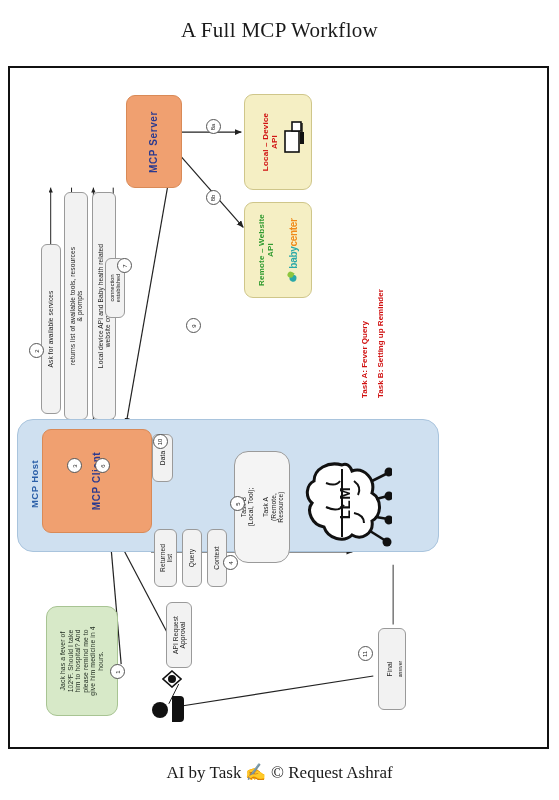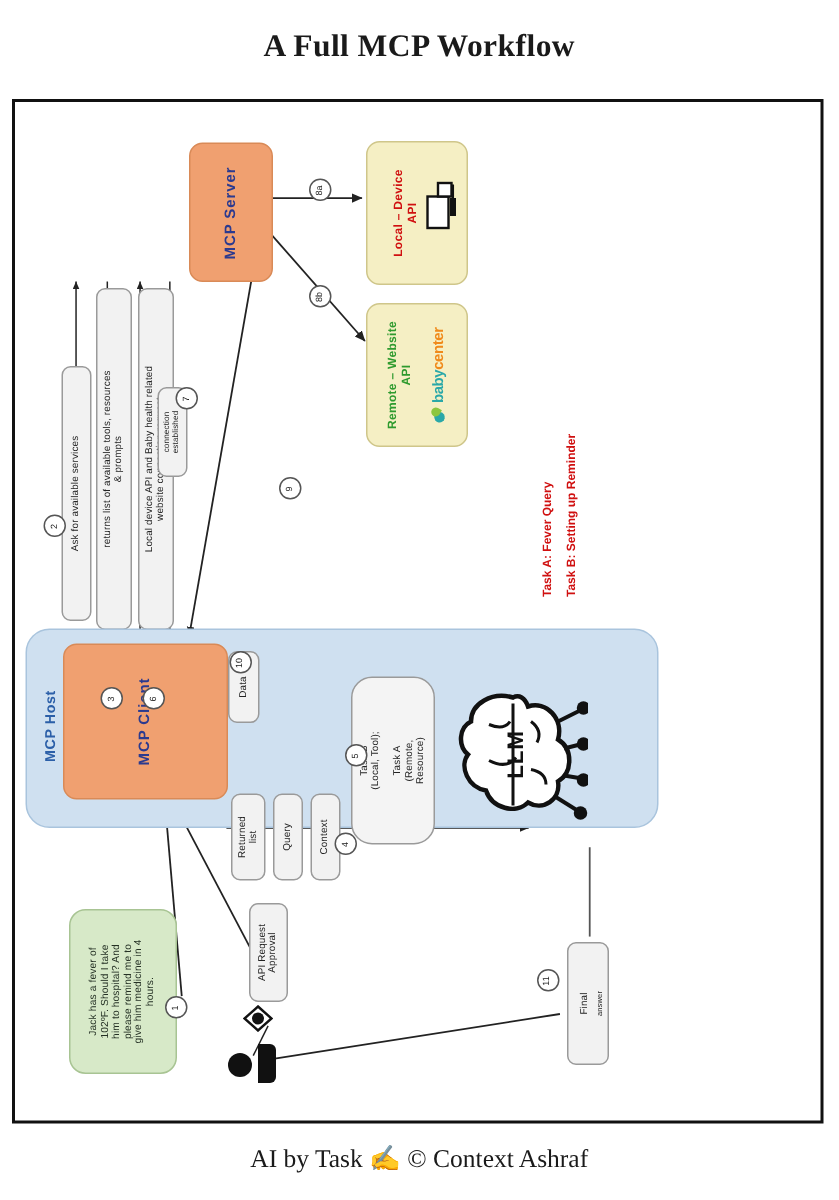--- a/index.html
+++ b/index.html
@@ -12,21 +12,21 @@
     position: relative;
     overflow: hidden;
   }
 
   
   #title {
     position: absolute;
     top: 18px; left: 0; width: 559px;
     text-align: center;
     font-family: "Liberation Serif", serif;
-    font-weight: bold;
+    font-weight: normal;
     font-size: 21px;
     color: #1a1a1a;
     letter-spacing: 0.3px;
   }
 
   
   #frame {
     position: absolute;
     left: 8px; top: 66px;
     width: 541px; height: 683px;
@@ -375,14 +375,14 @@
         <span>11</span>
       </div>
 
     <div class="tasklegend" style="left:350px; top:330px;">Task A: Fever Query</div>
     <div class="tasklegend" style="left:366px; top:330px;">Task B: Setting up Reminder</div>
 
   </div>
 </div>
 
 <div id="footer">
-  <span>AI by Task </span><span class="pen">✍</span><span> © Context Ashraf</span>
+  <span>AI by Task </span><span class="pen">✍</span><span> © Request Ashraf</span>
 </div>
 
 </body></html>

